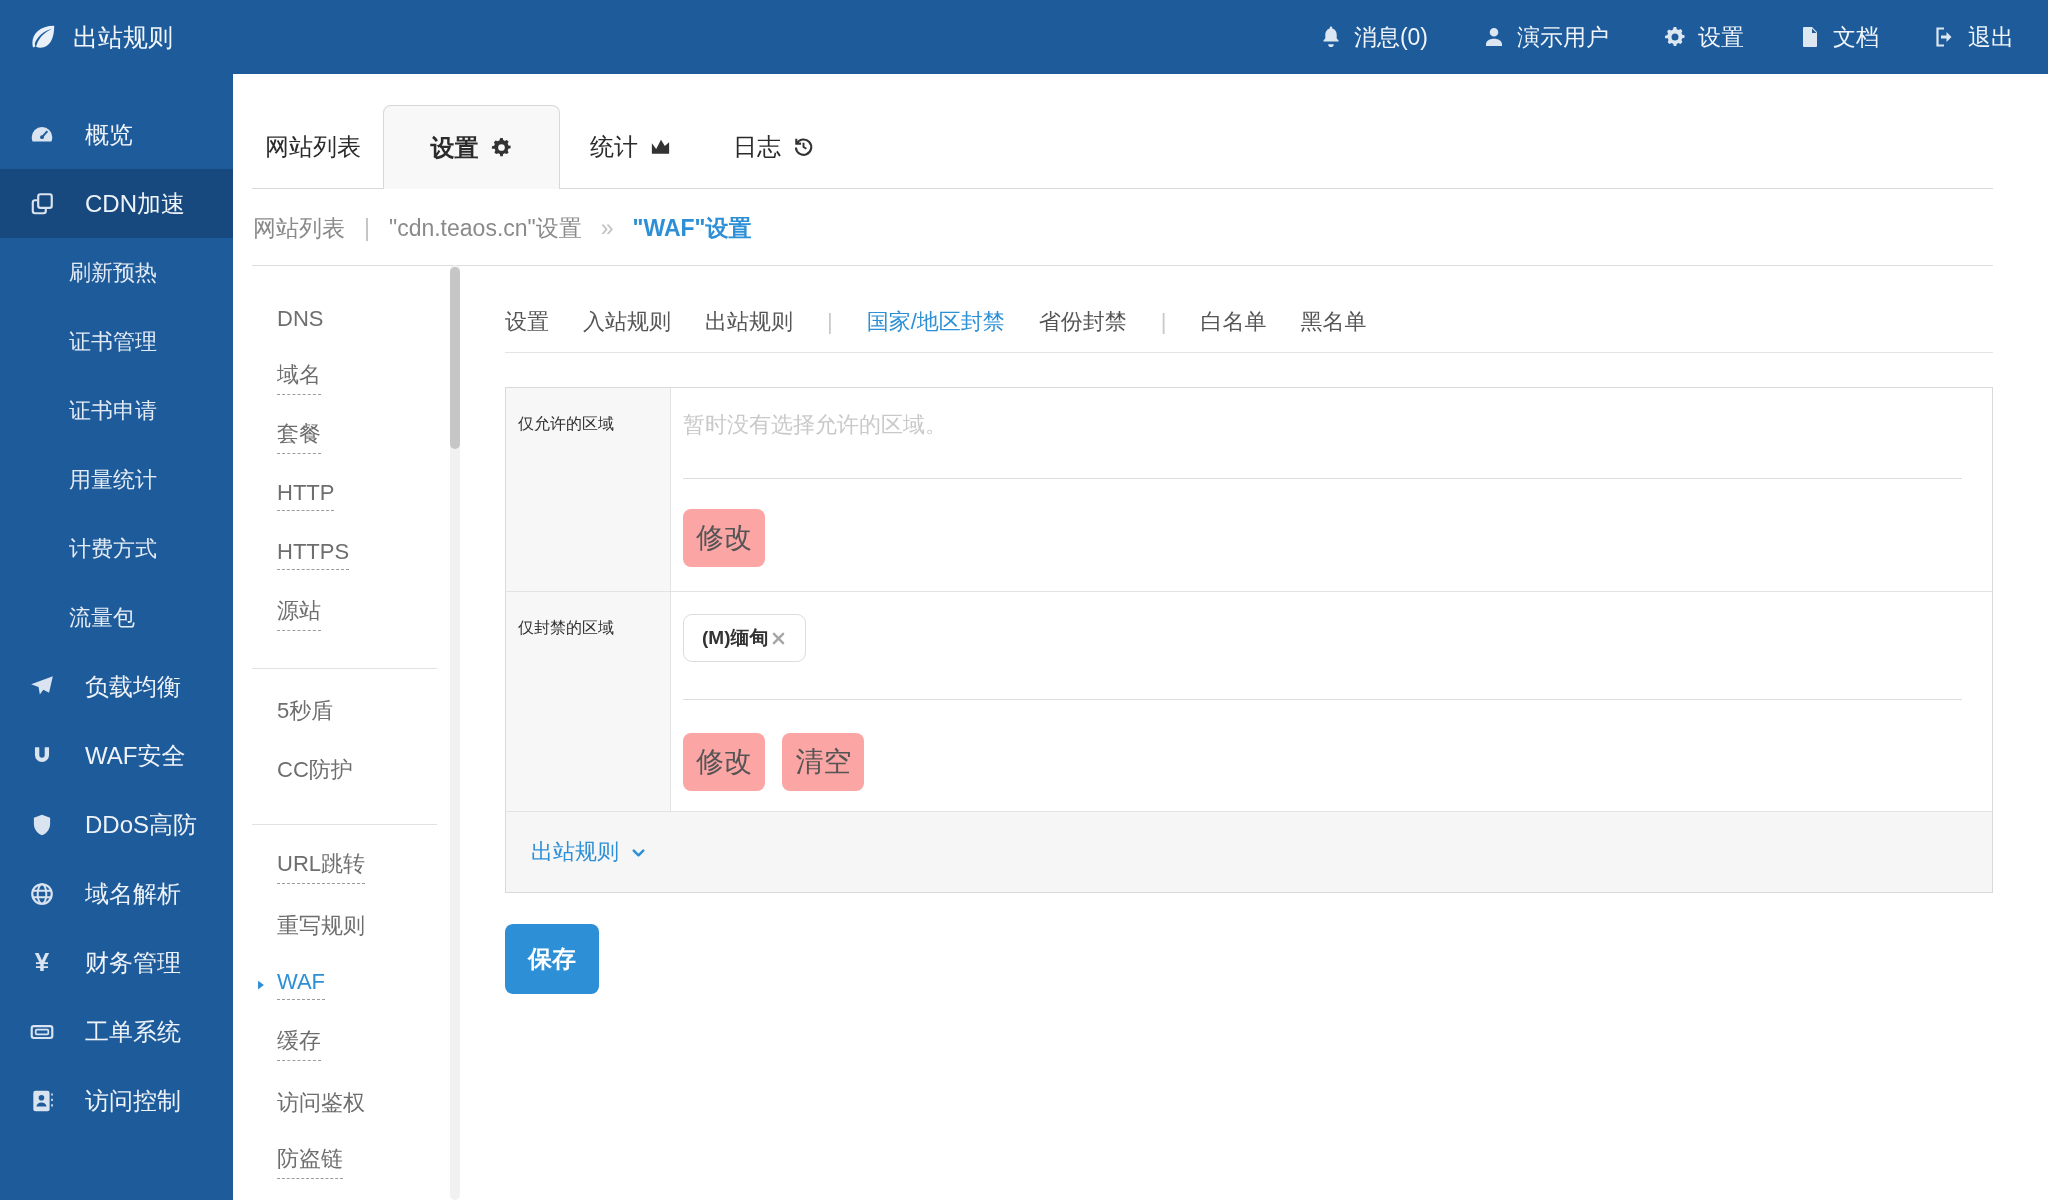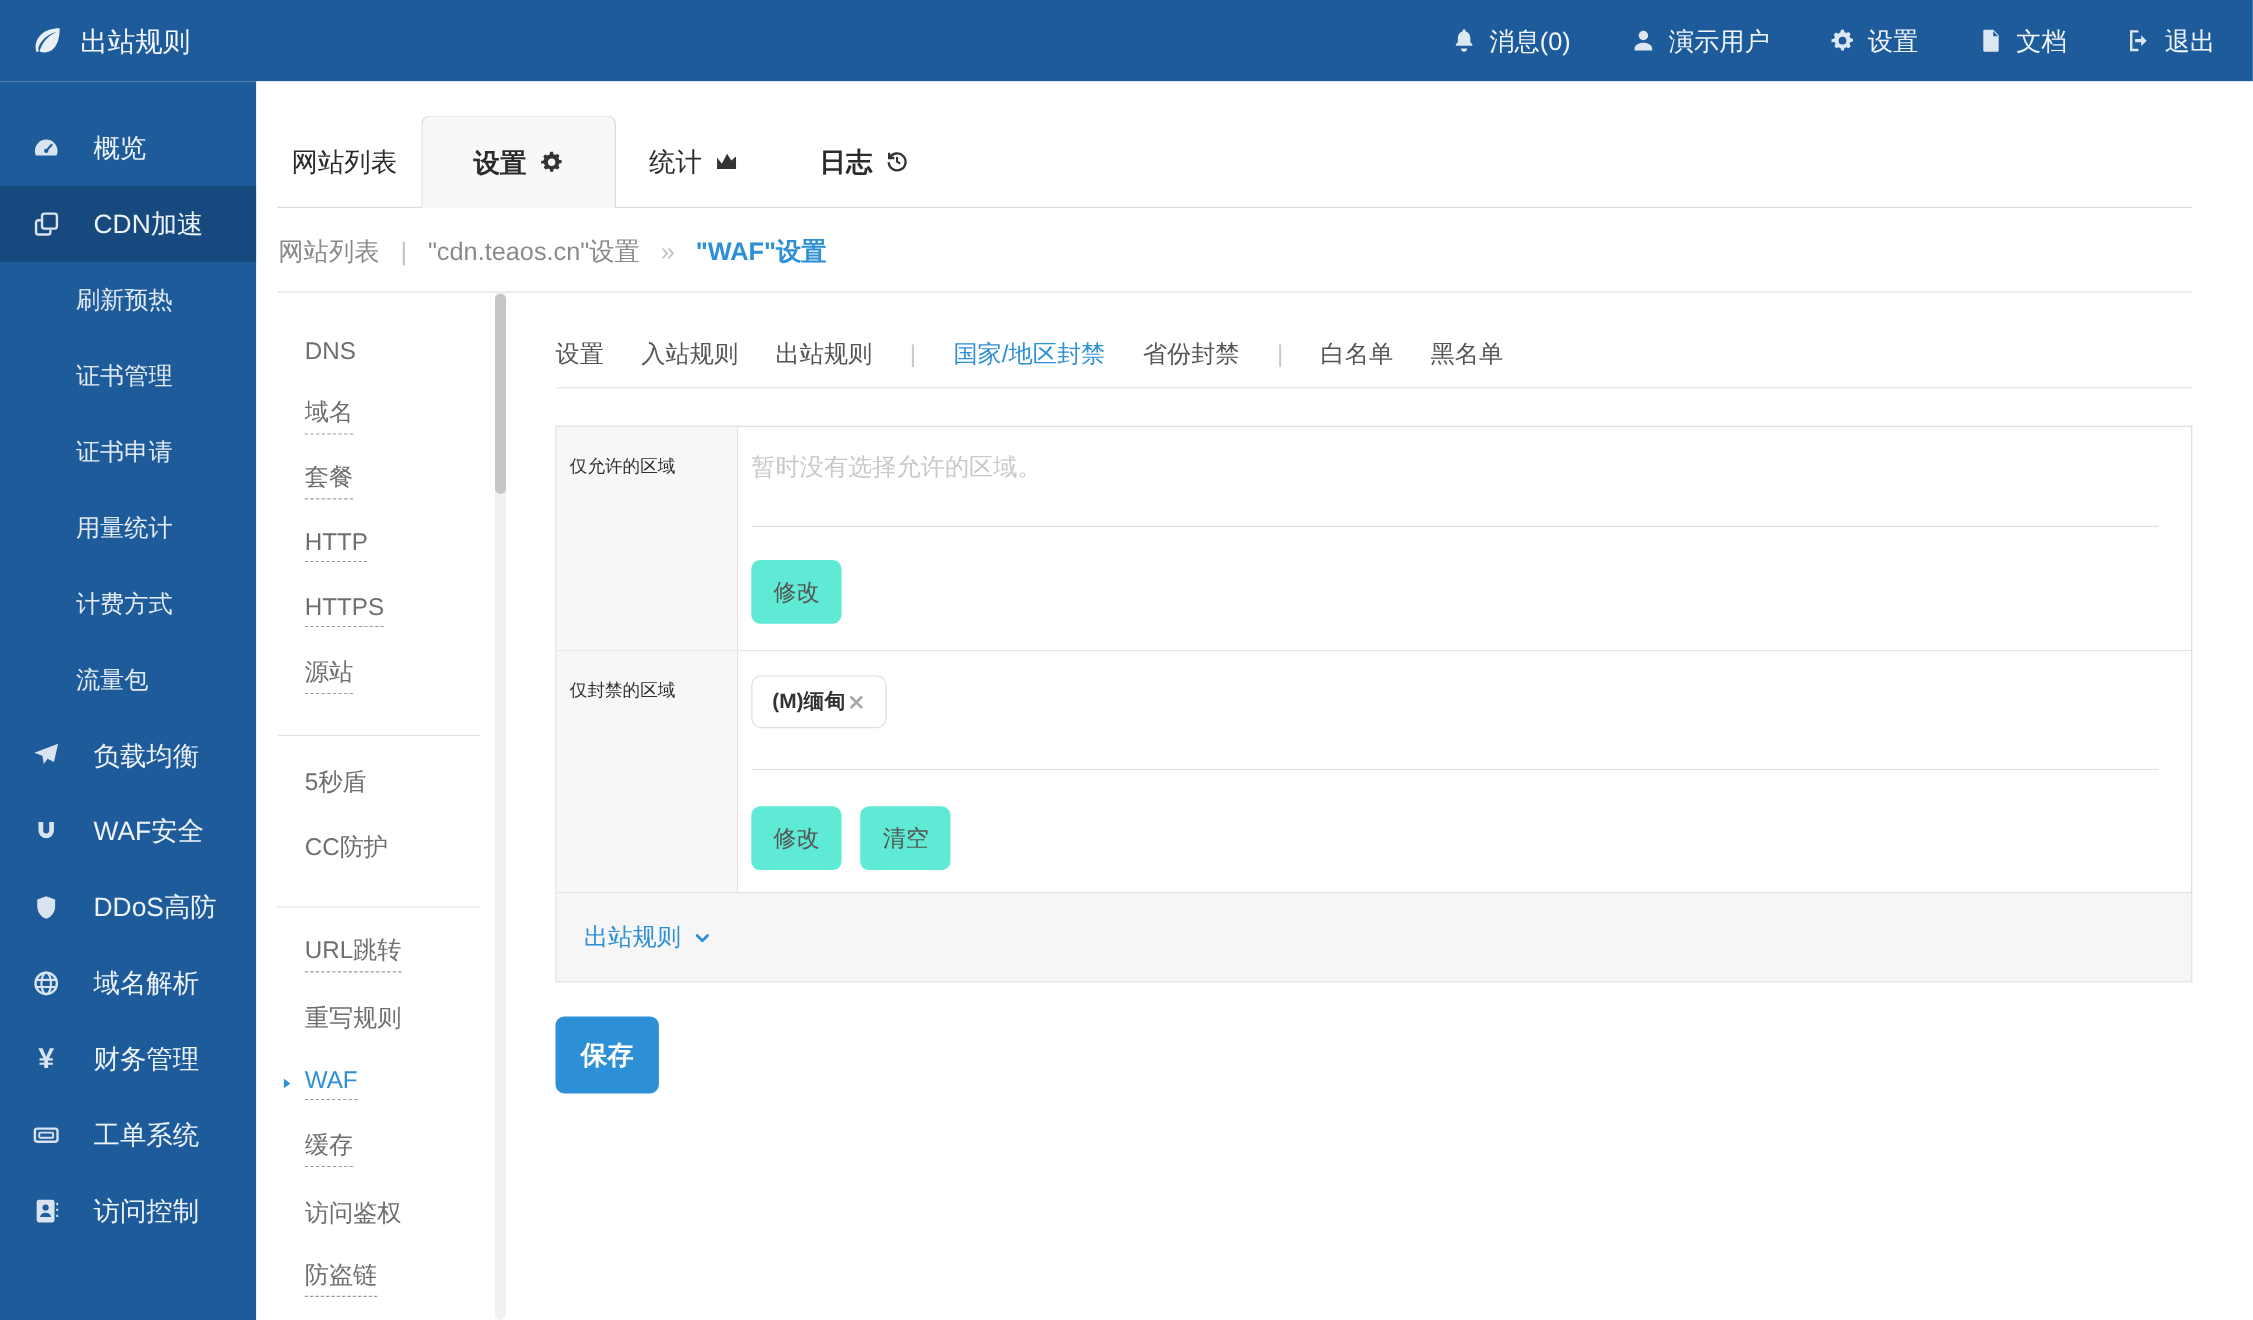--- a/index.html
+++ b/index.html
@@ -30,21 +30,21 @@
   
   .main { position:absolute; left:233px; top:74px; right:0; bottom:0; background:#fff; }
 
   
   .tabs-line { position:absolute; left:19px; right:55px; top:114px; border-top:1px solid #d9d9d9; }
   .site-tab { position:absolute; top:31px; height:83px; display:flex; align-items:center; gap:11px;
               font-size:24px; color:#2b2b2b; cursor:pointer; }
   .site-tab svg { width:23px; height:23px; color:#333; }
   .site-tab.t0 { left:32px; }
   .site-tab.t2 { left:357px; }
-  .site-tab.t3 { left:512px;font-weight:bold; }
+  .site-tab.t3 { left:500px; }
   .site-tab.active-tab { left:150px; width:177px; top:31px; height:84px; justify-content:center;
         background:#f8f8f8; border:1px solid #d8d8d8; border-bottom:none; border-radius:8px 8px 0 0;
         font-weight:bold; z-index:2; }
 
   
   .breadcrumb { position:absolute; left:20px; top:130px; height:48px; display:flex; align-items:center;
                 gap:19px; font-size:23px; color:#8a8a8a; }
   .breadcrumb .sep { color:#c2c2c2; }
   .breadcrumb .link { cursor:pointer; }
   .breadcrumb .current { color:#2d8fd6; font-weight:bold; cursor:pointer; }
@@ -77,21 +77,21 @@
   .form-row { display:flex; }
   .row1 { height:203px; }
   .row2 { height:220px; border-top:1px solid #e3e3e3; }
   .form-label { width:165px; background:#f7f7f7; border-right:1px solid #e3e3e3;
                 padding:26px 0 0 12px; font-weight:normal; font-size:16px; color:#2f2f2f; }
   .form-value { flex:1; padding:0 30px 0 12px; }
   .placeholder { padding-top:22px; color:#c9c9c9; font-size:22px; }
   .input-line { border-bottom:1px solid #dddddd; margin-top:38px; }
   .input-line2 { border-bottom:1px solid #dddddd; margin-top:37px; }
   .btn { display:inline-flex; align-items:center; justify-content:center; width:82px; height:58px;
-         background:#5eead4; border:none; border-radius:8px; font-size:21px; color:#555;
+         background:#fca5a5; border:none; border-radius:8px; font-size:28px; color:#555;
          margin-top:30px; cursor:pointer; font-family:Liberation Sans, sans-serif; }
   .btn + .btn { margin-left:13px; }
   .row2 .btn { margin-top:33px; }
   .tag-row { margin-top:22px; }
   .tag { display:inline-flex; align-items:center; gap:2px; height:48px; padding:0 18px;
          border:1px solid #dcdcdc; border-radius:9px; background:#fff; font-size:19px;
          font-weight:bold; color:#333; cursor:pointer; }
   .tag svg { width:17px; height:17px; color:#a6a6a6; cursor:pointer; }
   .form-footer { background:#f6f6f6; border-top:1px solid #e3e3e3; height:81px;
                  display:flex; align-items:center; padding-left:25px; }

